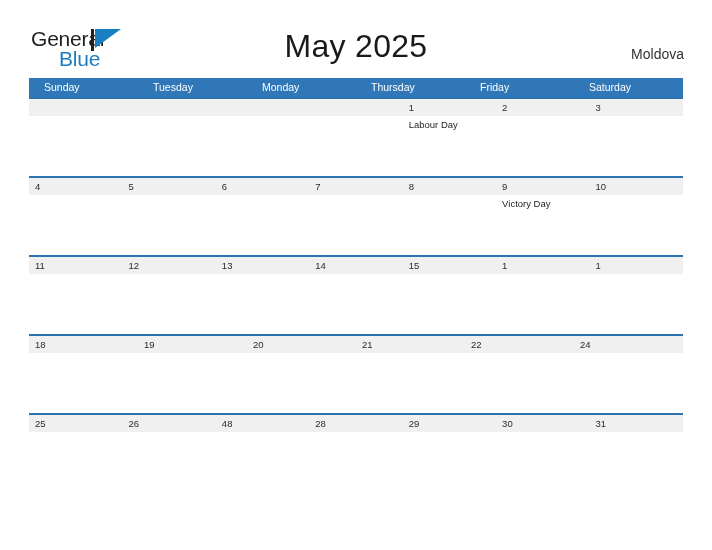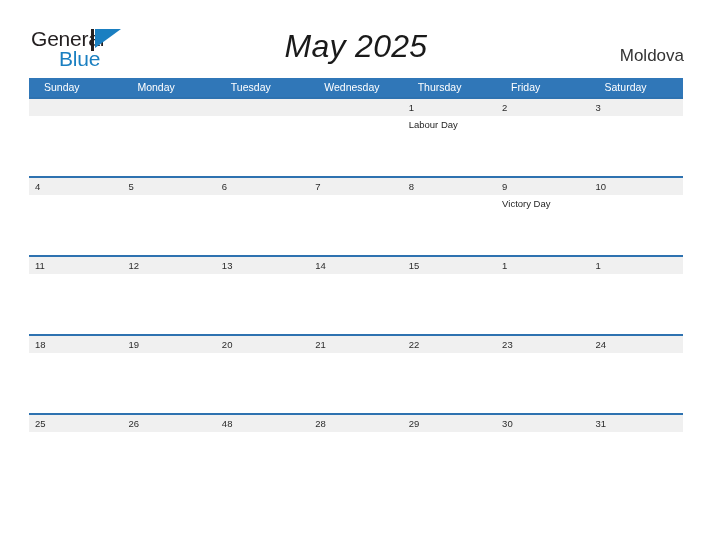--- a/index.html
+++ b/index.html
@@ -60,28 +60,27 @@
     position: absolute;
     left: 0;
     right: 0;
     top: 28px;
     text-align: center;
     font-size: 32px;
     font-weight: 400;
     color: #1a1a1a;
     letter-spacing: 0.3px;
     font-family: "Liberation Sans", sans-serif;
-    font-style: italic;
   }
 
   .country-label {
     position: absolute;
     right: 28px;
     top: 46px;
-    font-size: 17px;
+    font-size: 14px;
     color: #333333;
     font-family: "Liberation Sans", sans-serif;
   }
 
   
   .calendar {
     position: absolute;
     left: 29px;
     top: 78px;
     width: 654px;
@@ -163,23 +162,22 @@
   <div class="month-title">May 2025</div>
 
   <div class="country-label">Moldova</div>
 
 </div>
 
 <div class="calendar">
 
   <div class="weekday-header">
     <div class="weekday-cell">Sunday</div>
+    <div class="weekday-cell">Tuesday</div>
     <div class="weekday-cell">Monday</div>
-    <div class="weekday-cell">Tuesday</div>
-    <div class="weekday-cell">Wednesday</div>
     <div class="weekday-cell">Thursday</div>
     <div class="weekday-cell">Friday</div>
     <div class="weekday-cell">Saturday</div>
   </div>
 
   <div class="week-row">
     <div class="day-strip">
       <div class="day-num"></div>
       <div class="day-num"></div>
       <div class="day-num"></div>
@@ -241,21 +239,20 @@
     </div>
   </div>
 
   <div class="week-row">
     <div class="day-strip">
       <div class="day-num">18</div>
       <div class="day-num">19</div>
       <div class="day-num">20</div>
       <div class="day-num">21</div>
       <div class="day-num">22</div>
-      <div class="day-num">23</div>
       <div class="day-num">24</div>
     </div>
     <div class="event-strip">
       <div class="event-cell"></div>
       <div class="event-cell"></div>
       <div class="event-cell"></div>
       <div class="event-cell"></div>
       <div class="event-cell"></div>
       <div class="event-cell"></div>
       <div class="event-cell"></div>

